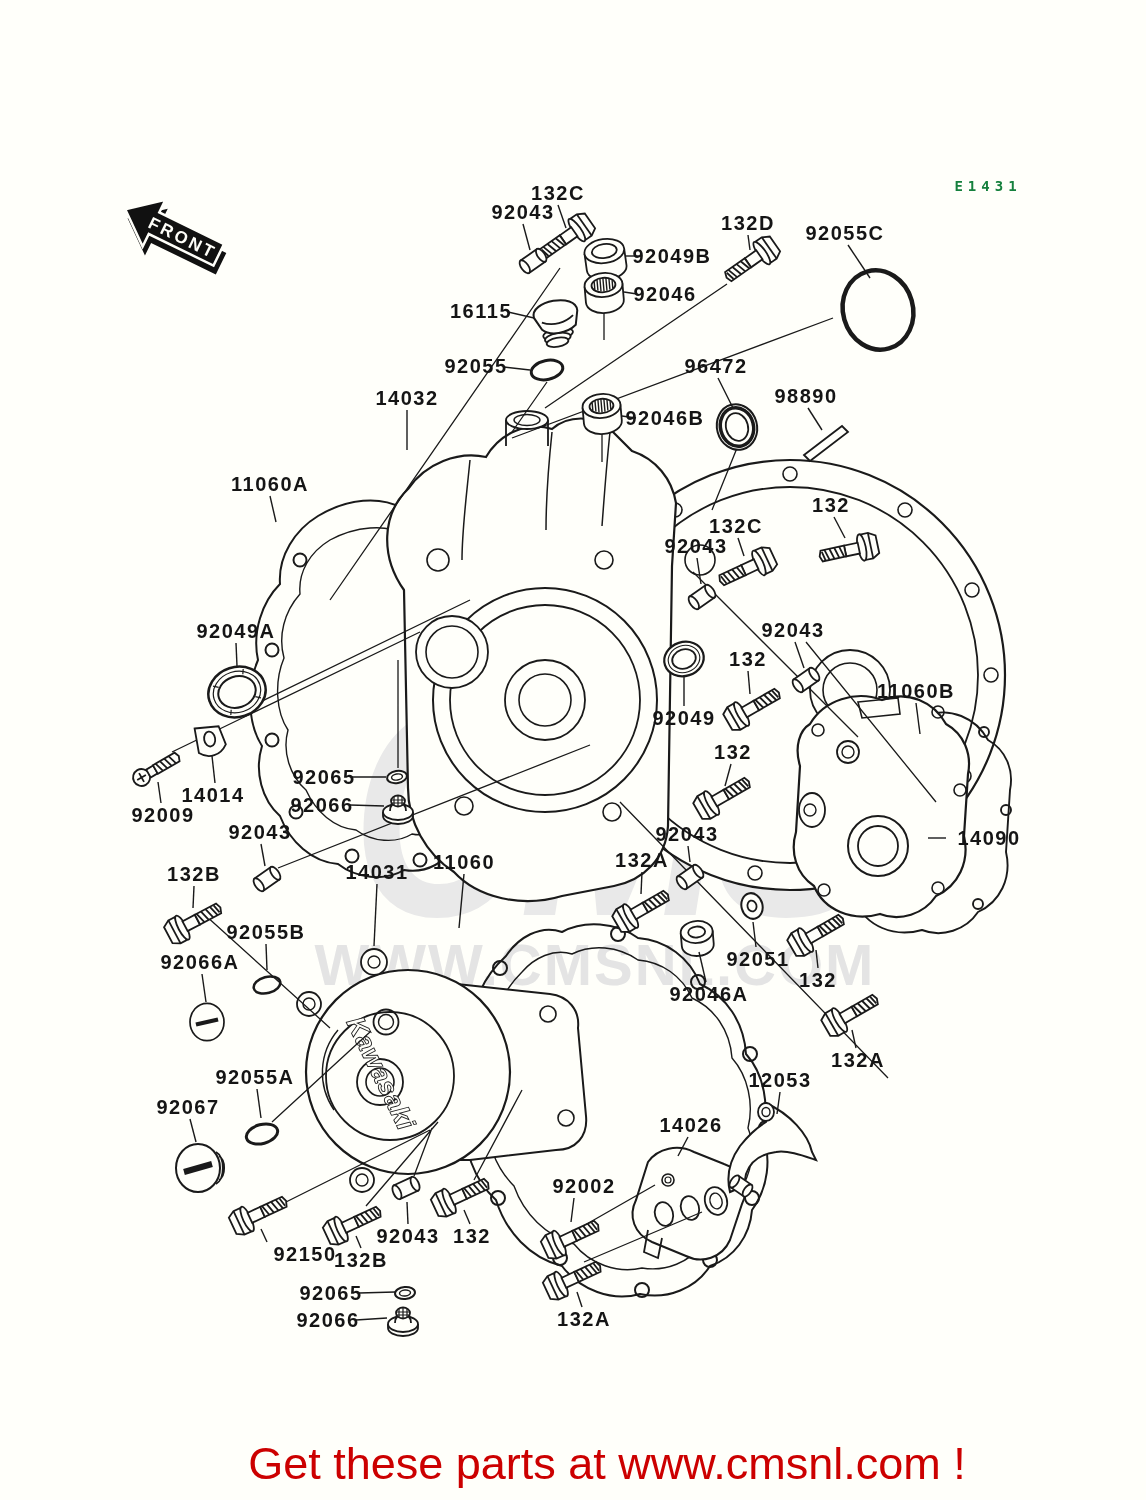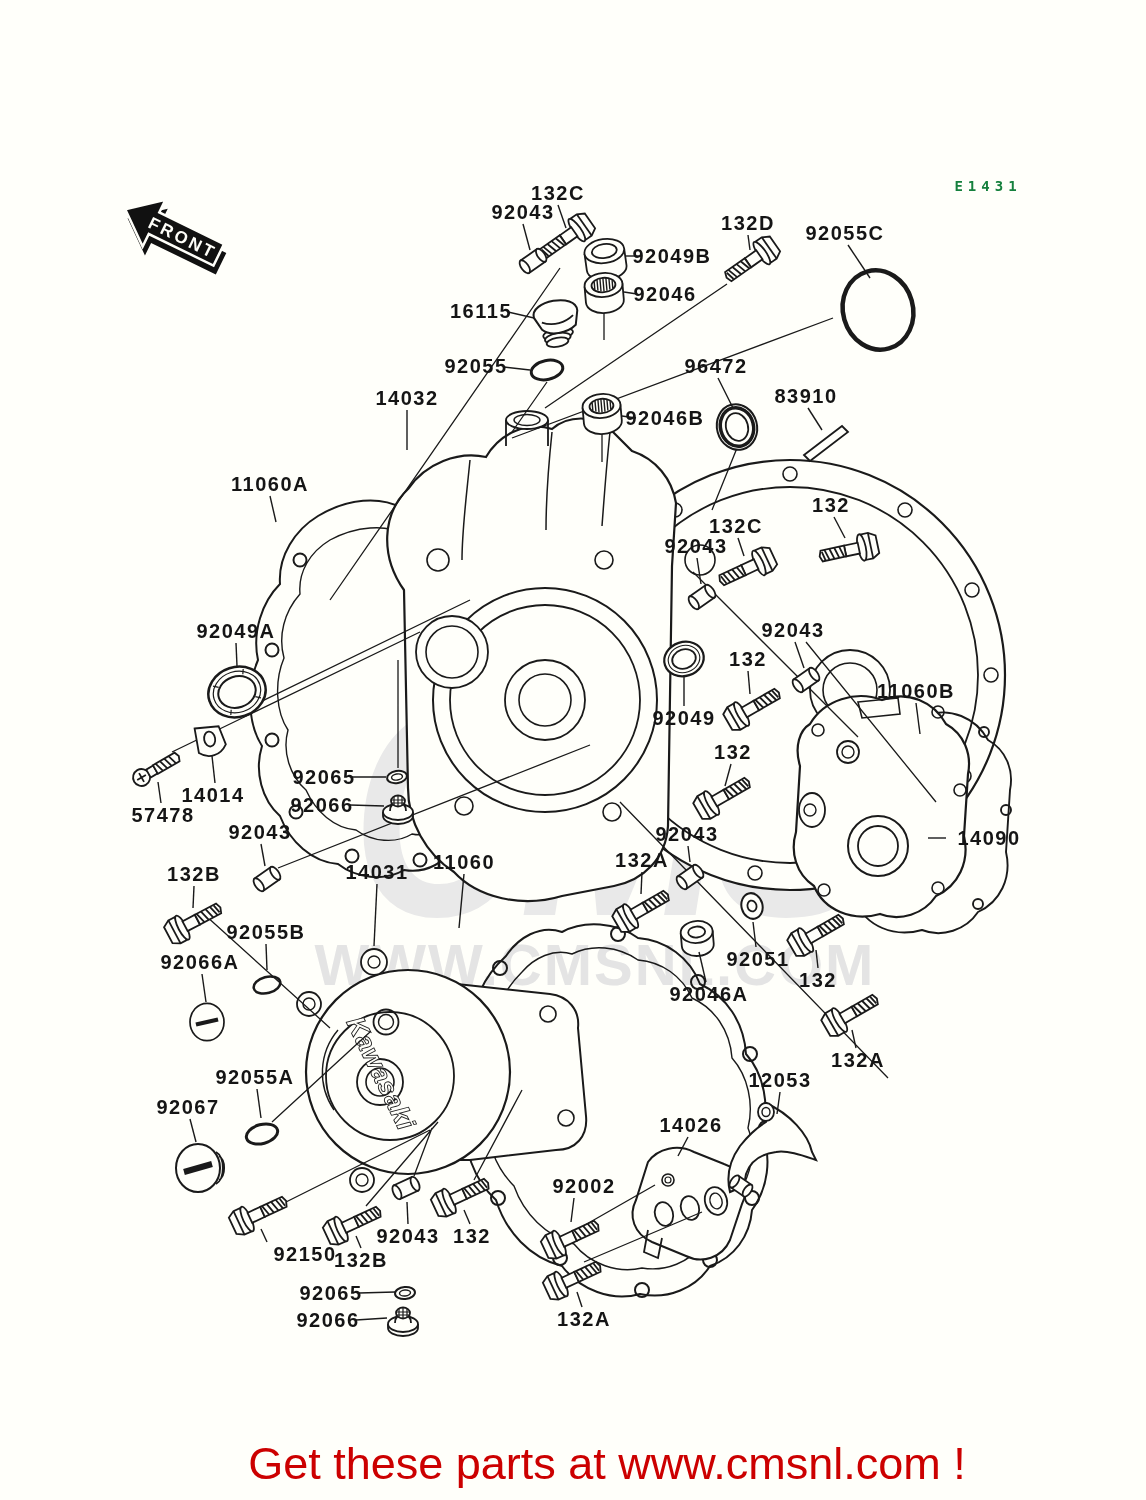--- a/index.html
+++ b/index.html
@@ -390,35 +390,35 @@
 <div id="label-layer">
       <div class="part-label" style="left: 558px; top: 193px;">132C</div>
       <div class="part-label" style="left: 523px; top: 212px;">92043</div>
       <div class="part-label" style="left: 672px; top: 256px;">92049B</div>
       <div class="part-label" style="left: 665px; top: 294px;">92046</div>
       <div class="part-label" style="left: 481px; top: 311px;">16115</div>
       <div class="part-label" style="left: 476px; top: 366px;">92055</div>
       <div class="part-label" style="left: 748px; top: 223px;">132D</div>
       <div class="part-label" style="left: 845px; top: 233px;">92055C</div>
       <div class="part-label" style="left: 716px; top: 366px;">96472</div>
-      <div class="part-label" style="left: 806px; top: 396px;">83910</div>
+      <div class="part-label" style="left: 806px; top: 396px;">98890</div>
       <div class="part-label" style="left: 665px; top: 418px;">92046B</div>
       <div class="part-label" style="left: 407px; top: 398px;">14032</div>
       <div class="part-label" style="left: 270px; top: 484px;">11060A</div>
       <div class="part-label" style="left: 236px; top: 631px;">92049A</div>
       <div class="part-label" style="left: 831px; top: 505px;">132</div>
       <div class="part-label" style="left: 736px; top: 526px;">132C</div>
       <div class="part-label" style="left: 696px; top: 546px;">92043</div>
       <div class="part-label" style="left: 793px; top: 630px;">92043</div>
       <div class="part-label" style="left: 748px; top: 659px;">132</div>
       <div class="part-label" style="left: 684px; top: 718px;">92049</div>
       <div class="part-label" style="left: 916px; top: 691px;">11060B</div>
       <div class="part-label" style="left: 733px; top: 752px;">132</div>
       <div class="part-label" style="left: 213px; top: 795px;">14014</div>
-      <div class="part-label" style="left: 163px; top: 815px;">57478</div>
+      <div class="part-label" style="left: 163px; top: 815px;">92009</div>
       <div class="part-label" style="left: 324px; top: 777px;">92065</div>
       <div class="part-label" style="left: 322px; top: 805px;">92066</div>
       <div class="part-label" style="left: 260px; top: 832px;">92043</div>
       <div class="part-label" style="left: 194px; top: 874px;">132B</div>
       <div class="part-label" style="left: 266px; top: 932px;">92055B</div>
       <div class="part-label" style="left: 200px; top: 962px;">92066A</div>
       <div class="part-label" style="left: 377px; top: 872px;">14031</div>
       <div class="part-label" style="left: 464px; top: 862px;">11060</div>
       <div class="part-label" style="left: 687px; top: 834px;">92043</div>
       <div class="part-label" style="left: 642px; top: 860px;">132A</div>

